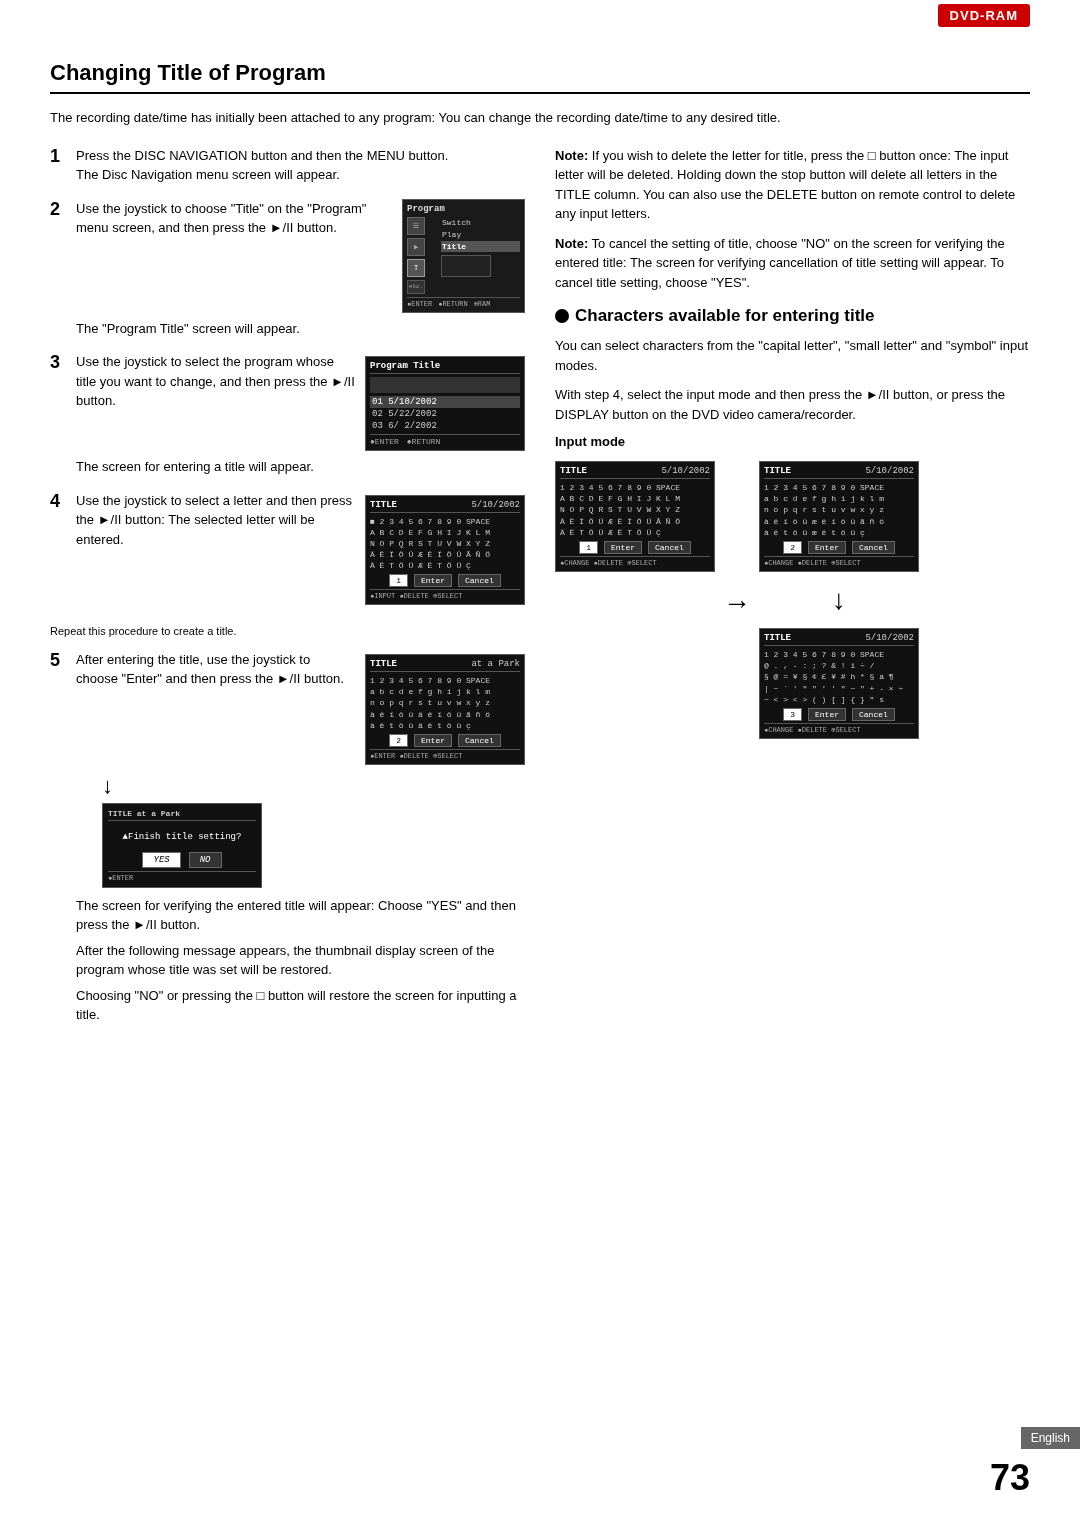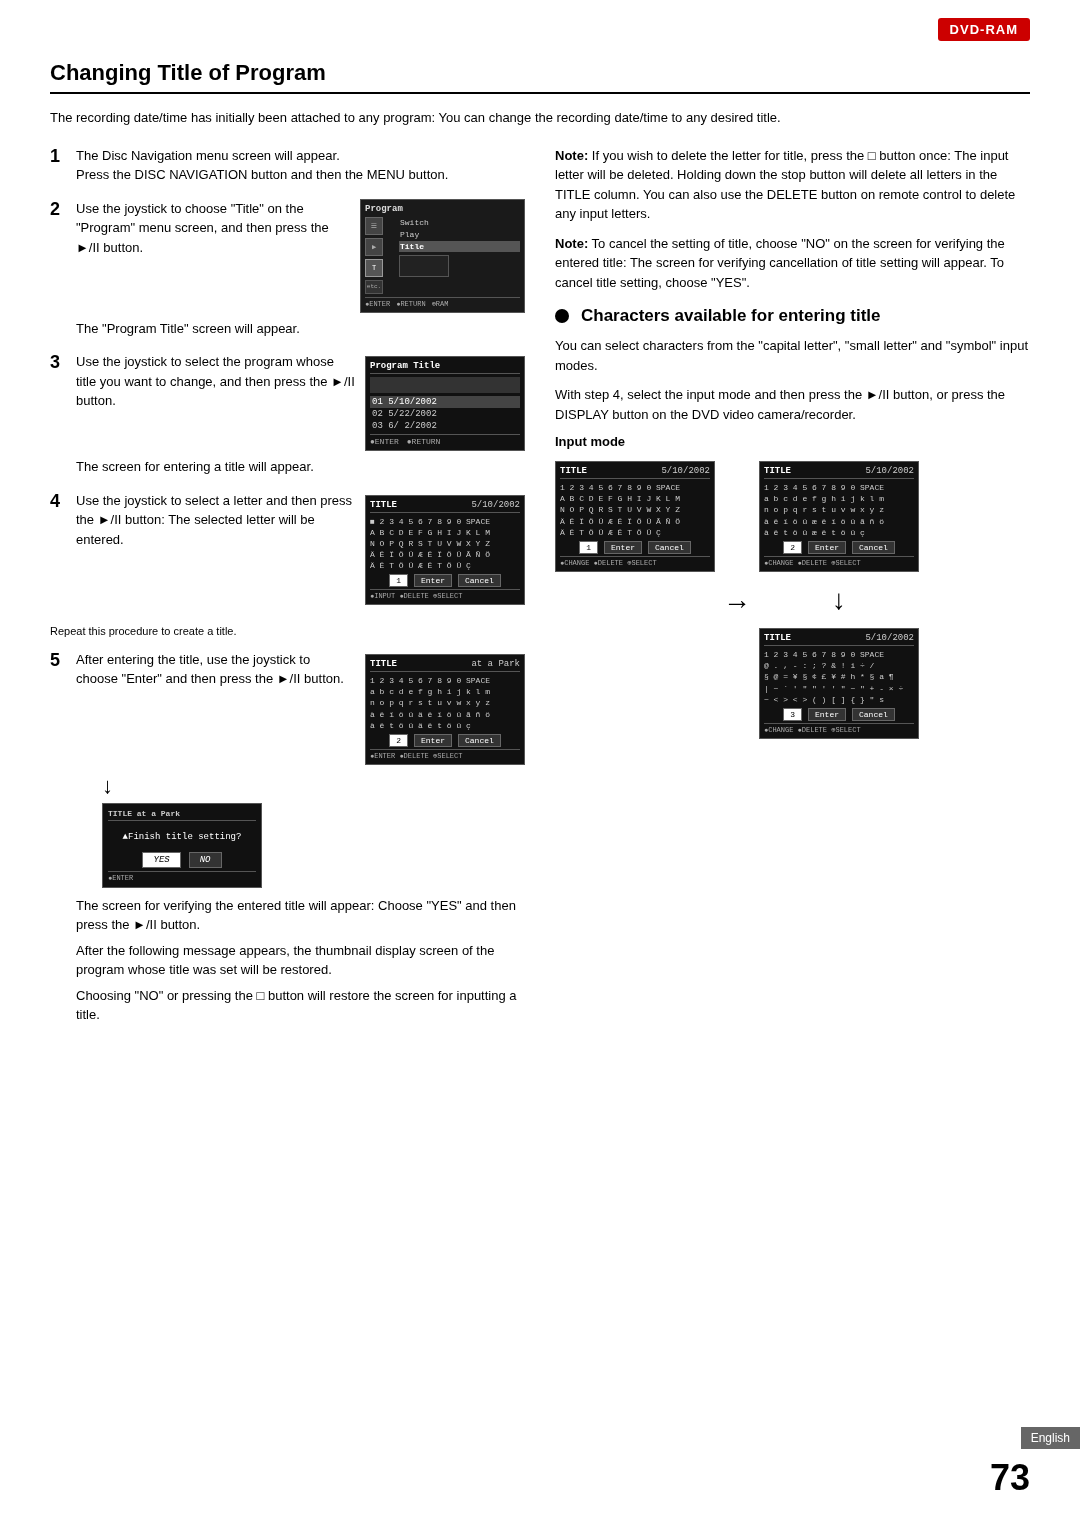--- a/index.html
+++ b/index.html
@@ -10,21 +10,21 @@
       color: #000;
       width: 1080px;
       min-height: 1529px;
       position: relative;
       padding: 30px 50px 40px 50px;
     }
 
     
     .dvd-ram-badge {
       position: absolute;
-      top: 18px;
+      top: 4px;
       right: 50px;
       background: #c00;
       color: #fff;
       font-weight: bold;
       font-size: 13px;
       padding: 4px 12px;
       border-radius: 3px;
       letter-spacing: 1px;
     }
 
@@ -214,21 +214,21 @@
       font-weight: bold;
     }
 
     
     .section-heading {
       font-size: 17px;
       font-weight: bold;
       margin: 14px 0 10px 0;
       display: flex;
       align-items: center;
-      gap: 12px;
+      gap: 6px;
     }
 
     .bullet-circle {
       width: 14px;
       height: 14px;
       background: #000;
       border-radius: 50%;
       display: inline-block;
       flex-shrink: 0;
     }
@@ -351,21 +351,21 @@
       margin-bottom: 4px;
     }
 
     .program-menu-screen {
       border: 1.5px solid #555;
       background: #1a1a1a;
       color: #fff;
       font-size: 9px;
       font-family: 'Courier New', monospace;
       padding: 4px;
-      width: 165px;
+      width: 123px;
     }
 
     .program-menu-screen .pm-header {
       color: #ddd;
       font-weight: bold;
       font-size: 9px;
       margin-bottom: 3px;
     }
 
     .program-menu-screen .pm-footer {
@@ -395,22 +395,22 @@
 
 <p class="intro-text">The recording date/time has initially been attached to any program: You can change the recording date/time to any desired title.</p>
 
 <div class="two-col">
 
   <div class="col-left">
 
     <div class="step">
       <span class="step-number">1</span>
       <div class="step-content">
+        <p>Press the DISC NAVIGATION button and then the MENU button.</p>
         <p>The Disc Navigation menu screen will appear.</p>
-        <p>Press the DISC NAVIGATION button and then the MENU button.</p>
       </div>
     </div>
 
     <div class="step">
       <span class="step-number">2</span>
       <div class="step-content">
         <div class="step-with-img">
           <div class="step-text">
             <p>Use the joystick to choose "Title" on the "Program" menu screen, and then press the ►/II button.</p>
           </div>

